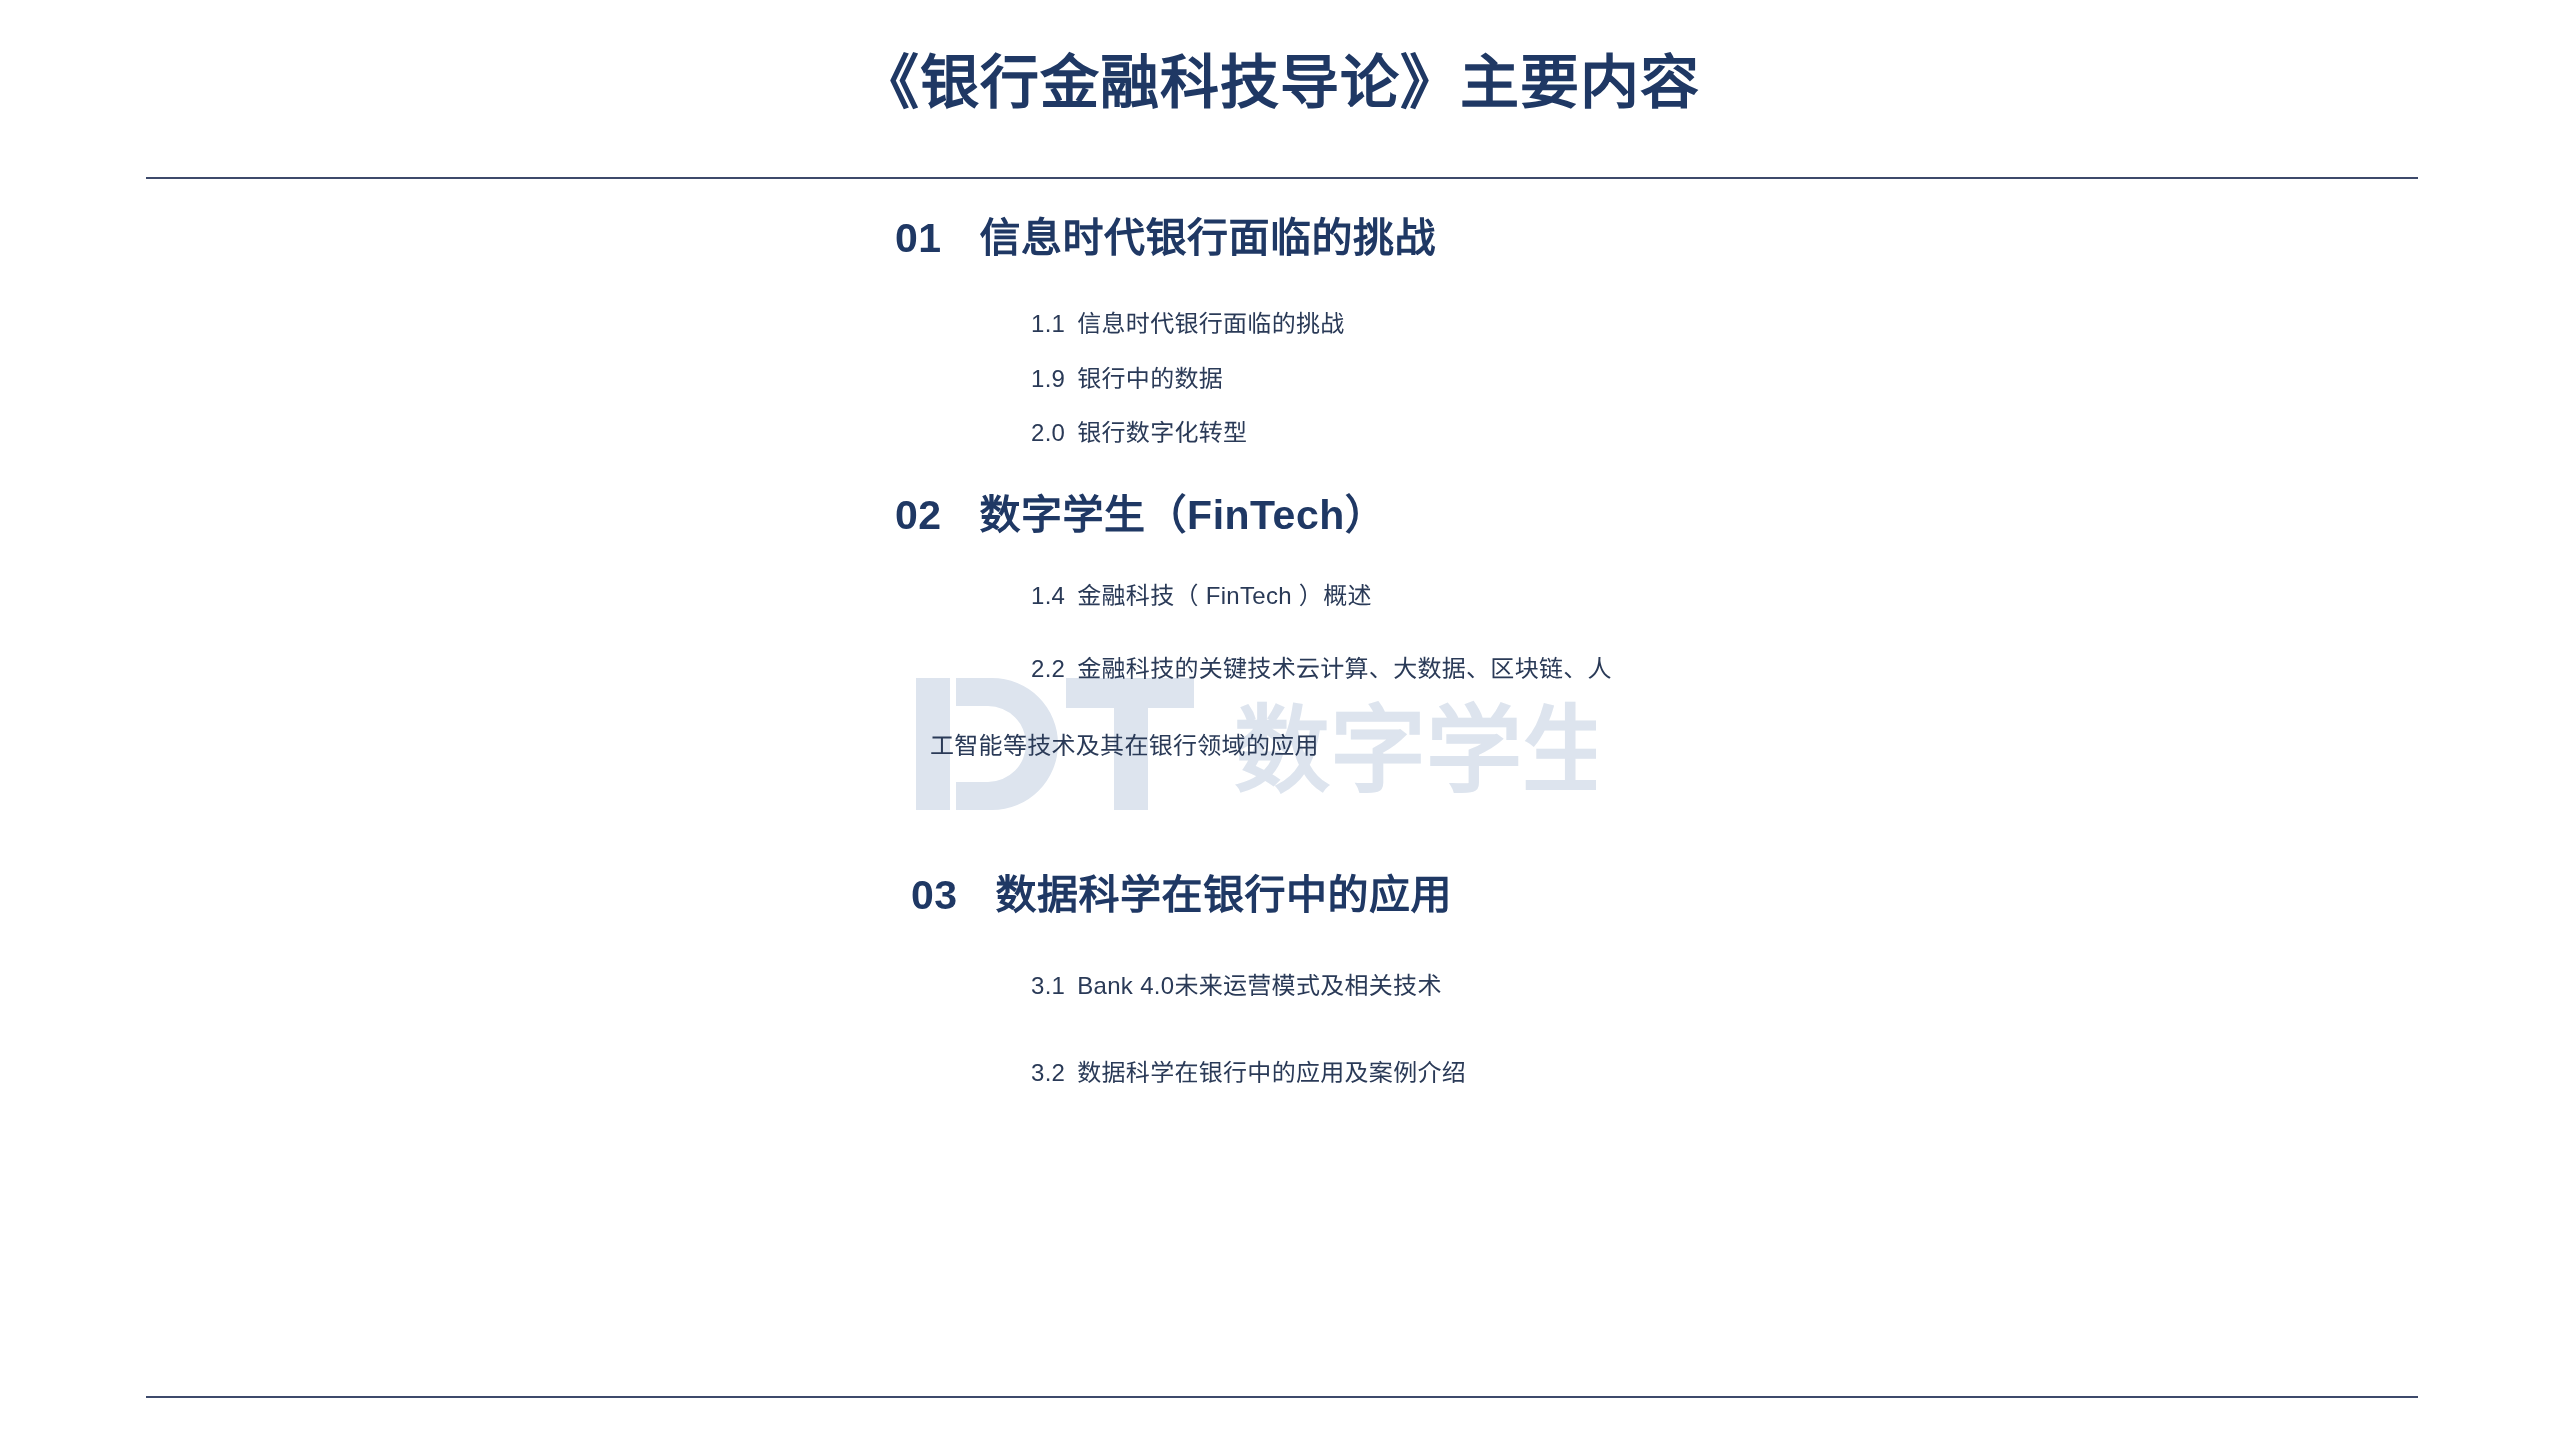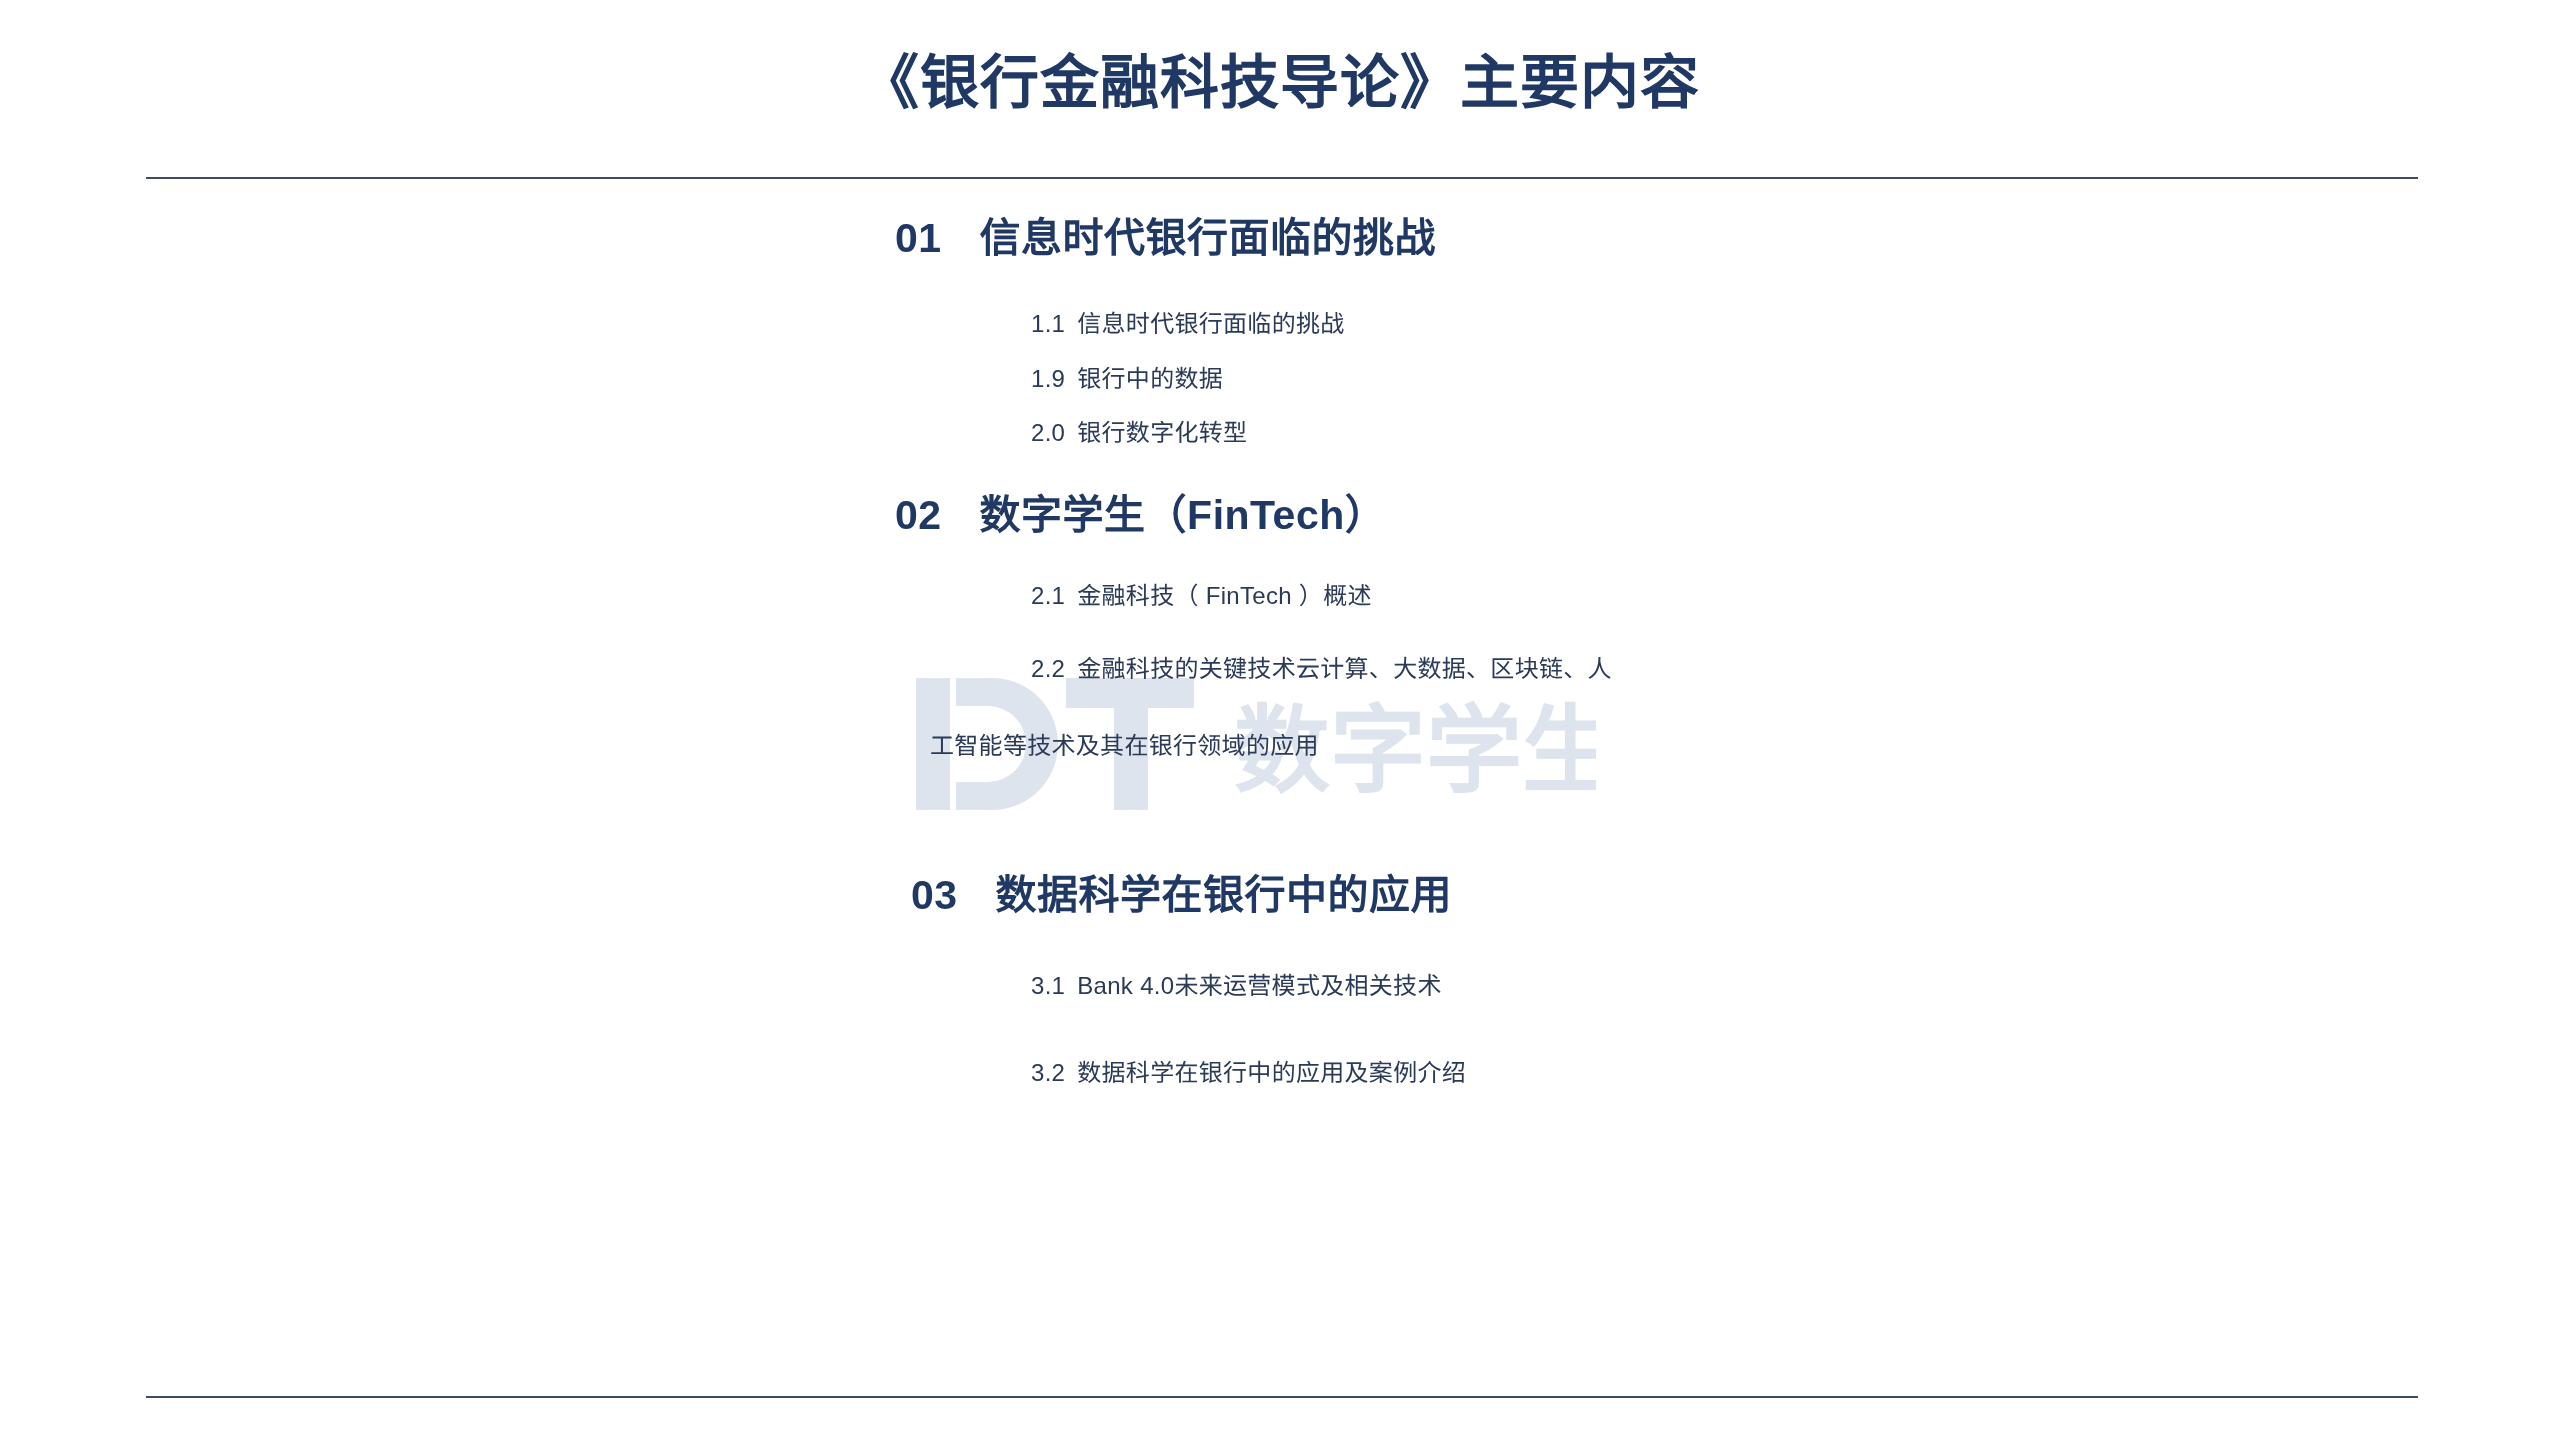--- a/index.html
+++ b/index.html
@@ -141,21 +141,21 @@
 
     <div class="sub-item p-1-3">
       <span class="num">2.0</span><span>银行数字化转型</span>
     </div>
 
     <div class="section-head p-02">
       <span class="num">02</span><span>数字学生（FinTech）</span>
     </div>
 
     <div class="sub-item p-2-1">
-      <span class="num">2.1</span><span>金融科技（ FinTech ）概述</span>
+      <span class="num">1.4</span><span>金融科技（ FinTech ）概述</span>
     </div>
 
     <div class="sub-item p-2-2a">
       <span class="num">2.2</span><span>金融科技的关键技术云计算、大数据、区块链、人</span>
     </div>
 
     <div class="sub-item p-2-2b">
       <span>工智能等技术及其在银行领域的应用</span>
     </div>
 

